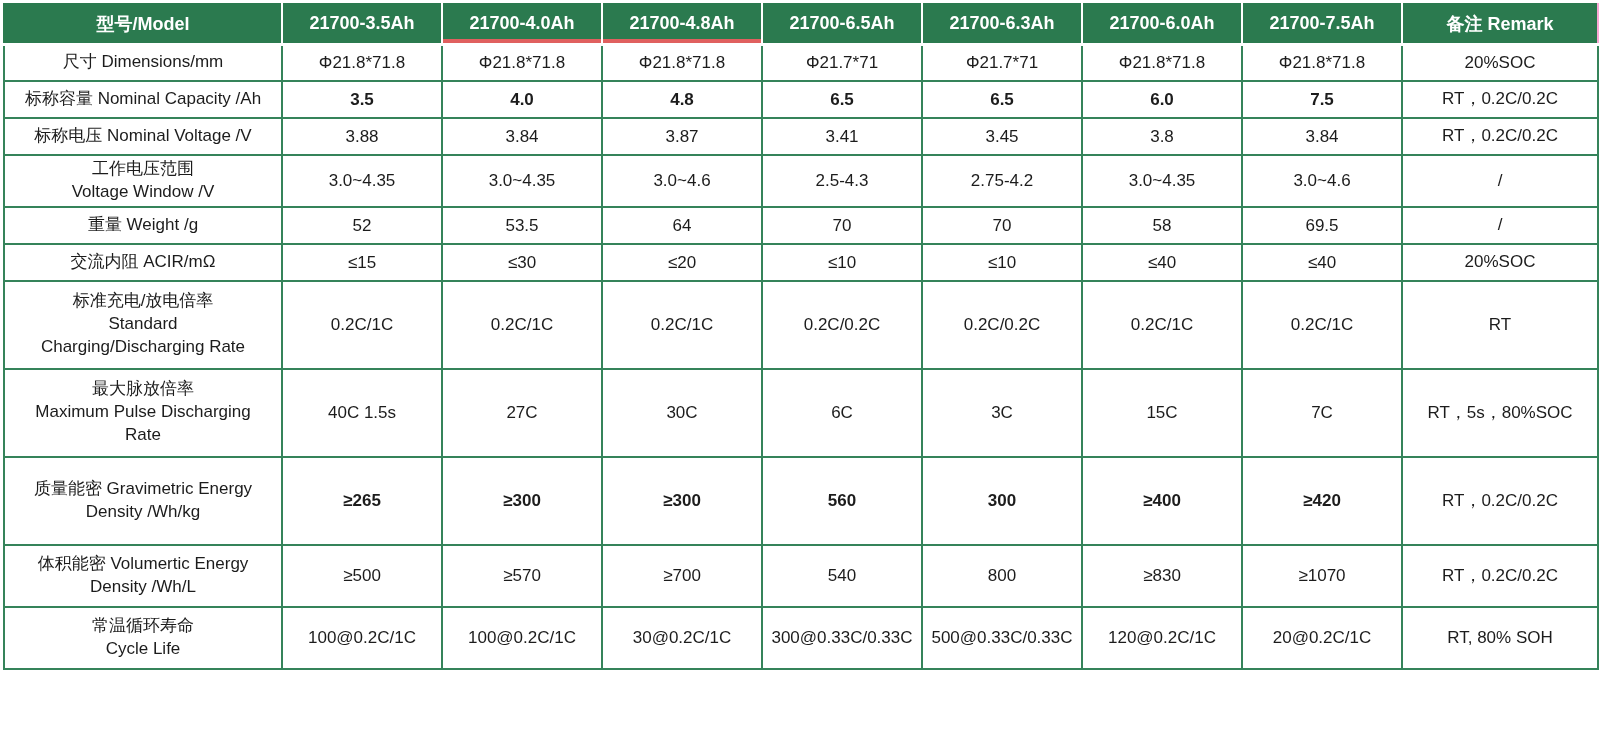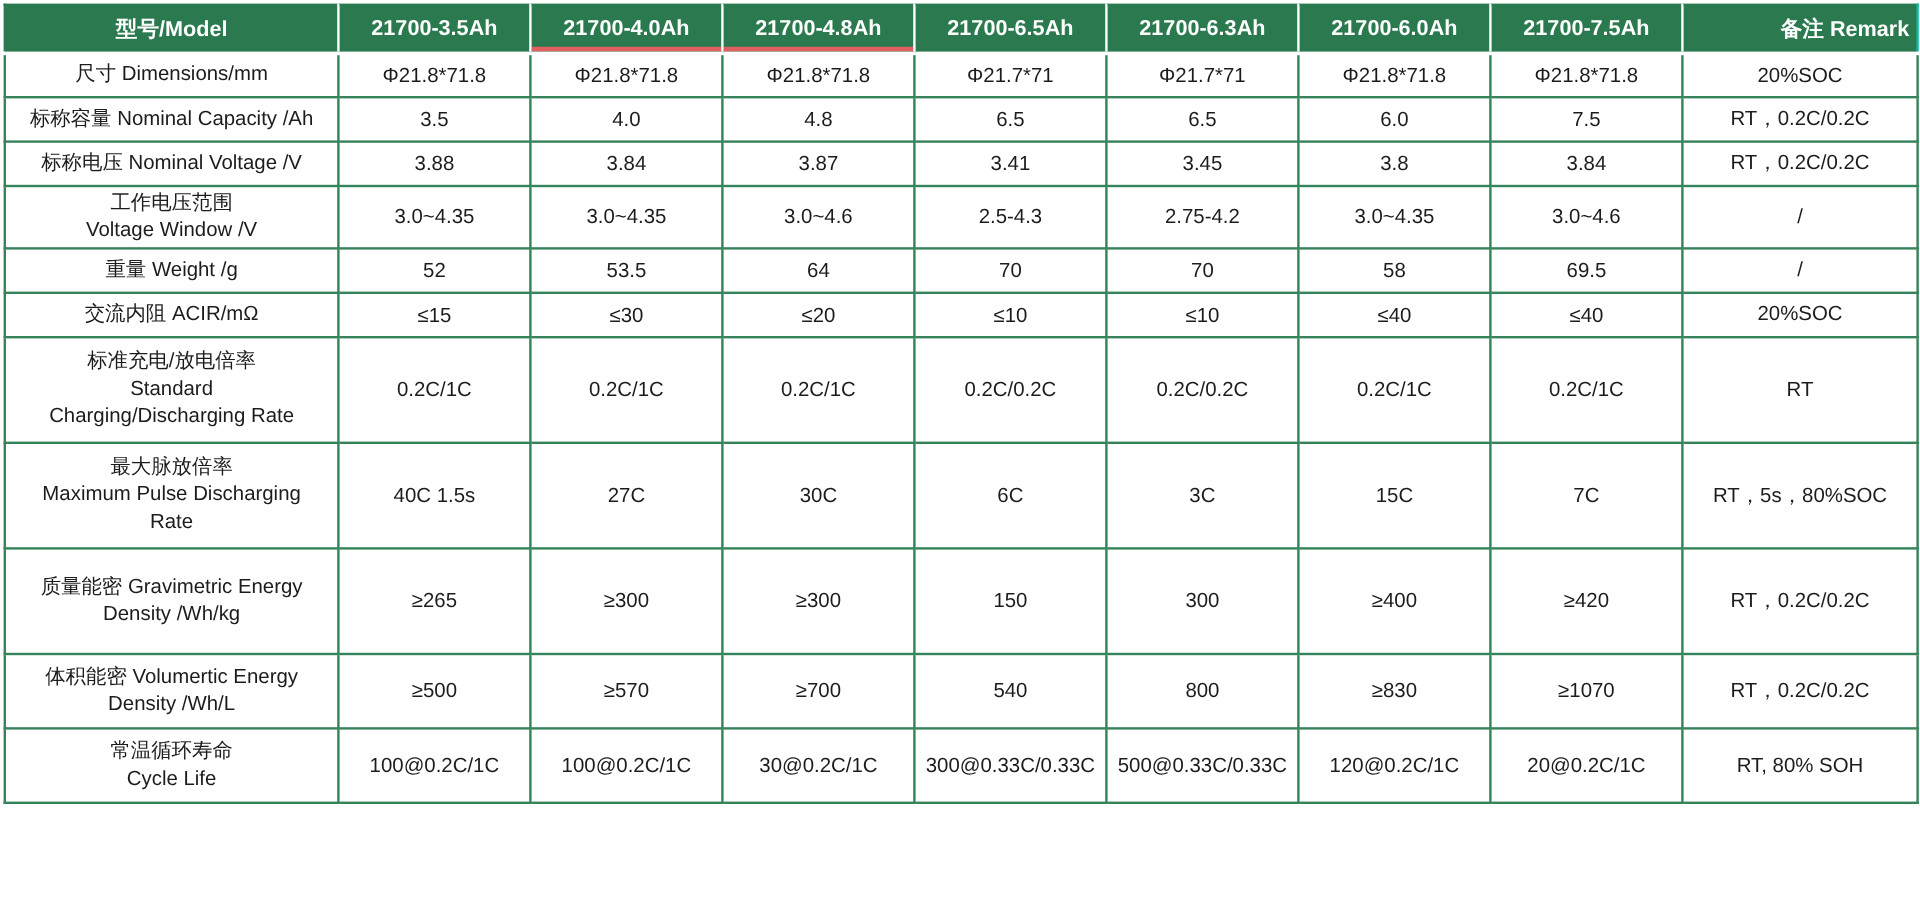--- a/index.html
+++ b/index.html
@@ -34,37 +34,37 @@
       background: #2b7a4f;
       color: #ffffff;
       font-size: 18px;
       font-weight: 600;
       border-left: 2px solid #ffffff;
       border-right: 2px solid #ffffff;
       border-bottom: 3px solid #ffffff;
       border-top: 2px solid #2b7a4f;
     }
     th:first-child { border-left: 2px solid #2b7a4f; }
-    th:last-child  { border-right: 2px solid #14b8a6; text-align: right; }
+    th:last-child  { border-right: 2px solid #f9a8d4; }
     th.red-underline { box-shadow: inset 0 -4px 0 0 #e0605f; margin-top: 24px; }
 
     td { border: 2px solid #35835a; background: #ffffff; }
 
     tbody tr { height: 37px; }
     tbody tr:nth-child(4)  { height: 44px; }
     tbody tr:nth-child(7),
     tbody tr:nth-child(8),
     tbody tr:nth-child(9)  { height: 88px; }
     tbody tr:nth-child(10),
     tbody tr:nth-child(11),
     tbody tr:nth-child(12) { height: 62px; }
 
     .label-cell  { white-space: pre-line; line-height: 1.35; }
     .value-cell  { word-break: break-all; line-height: 1.25; }
-    .value-cell.bold { font-weight: normal; }
+    .value-cell.bold { font-weight: bold; }
     .remark-cell { line-height: 1.3; margin-left: 26px; }
   </style>
 </head>
 <body>
 
 <div class="sheet">
   <table>
     <colgroup>
       <col class="col-label">
       <col class="col-model">
@@ -182,21 +182,21 @@
           <td class="value-cell">15C</td>
           <td class="value-cell">7C</td>
           <td class="remark-cell">RT，5s，80%SOC</td>
         </tr>
         <tr>
           <td class="label-cell">质量能密 Gravimetric Energy
 Density /Wh/kg</td>
           <td class="value-cell bold">≥265</td>
           <td class="value-cell bold">≥300</td>
           <td class="value-cell bold">≥300</td>
-          <td class="value-cell bold">150</td>
+          <td class="value-cell bold">560</td>
           <td class="value-cell bold">300</td>
           <td class="value-cell bold">≥400</td>
           <td class="value-cell bold">≥420</td>
           <td class="remark-cell">RT，0.2C/0.2C</td>
         </tr>
         <tr>
           <td class="label-cell">体积能密 Volumertic Energy
 Density /Wh/L</td>
           <td class="value-cell">≥500</td>
           <td class="value-cell">≥570</td>

